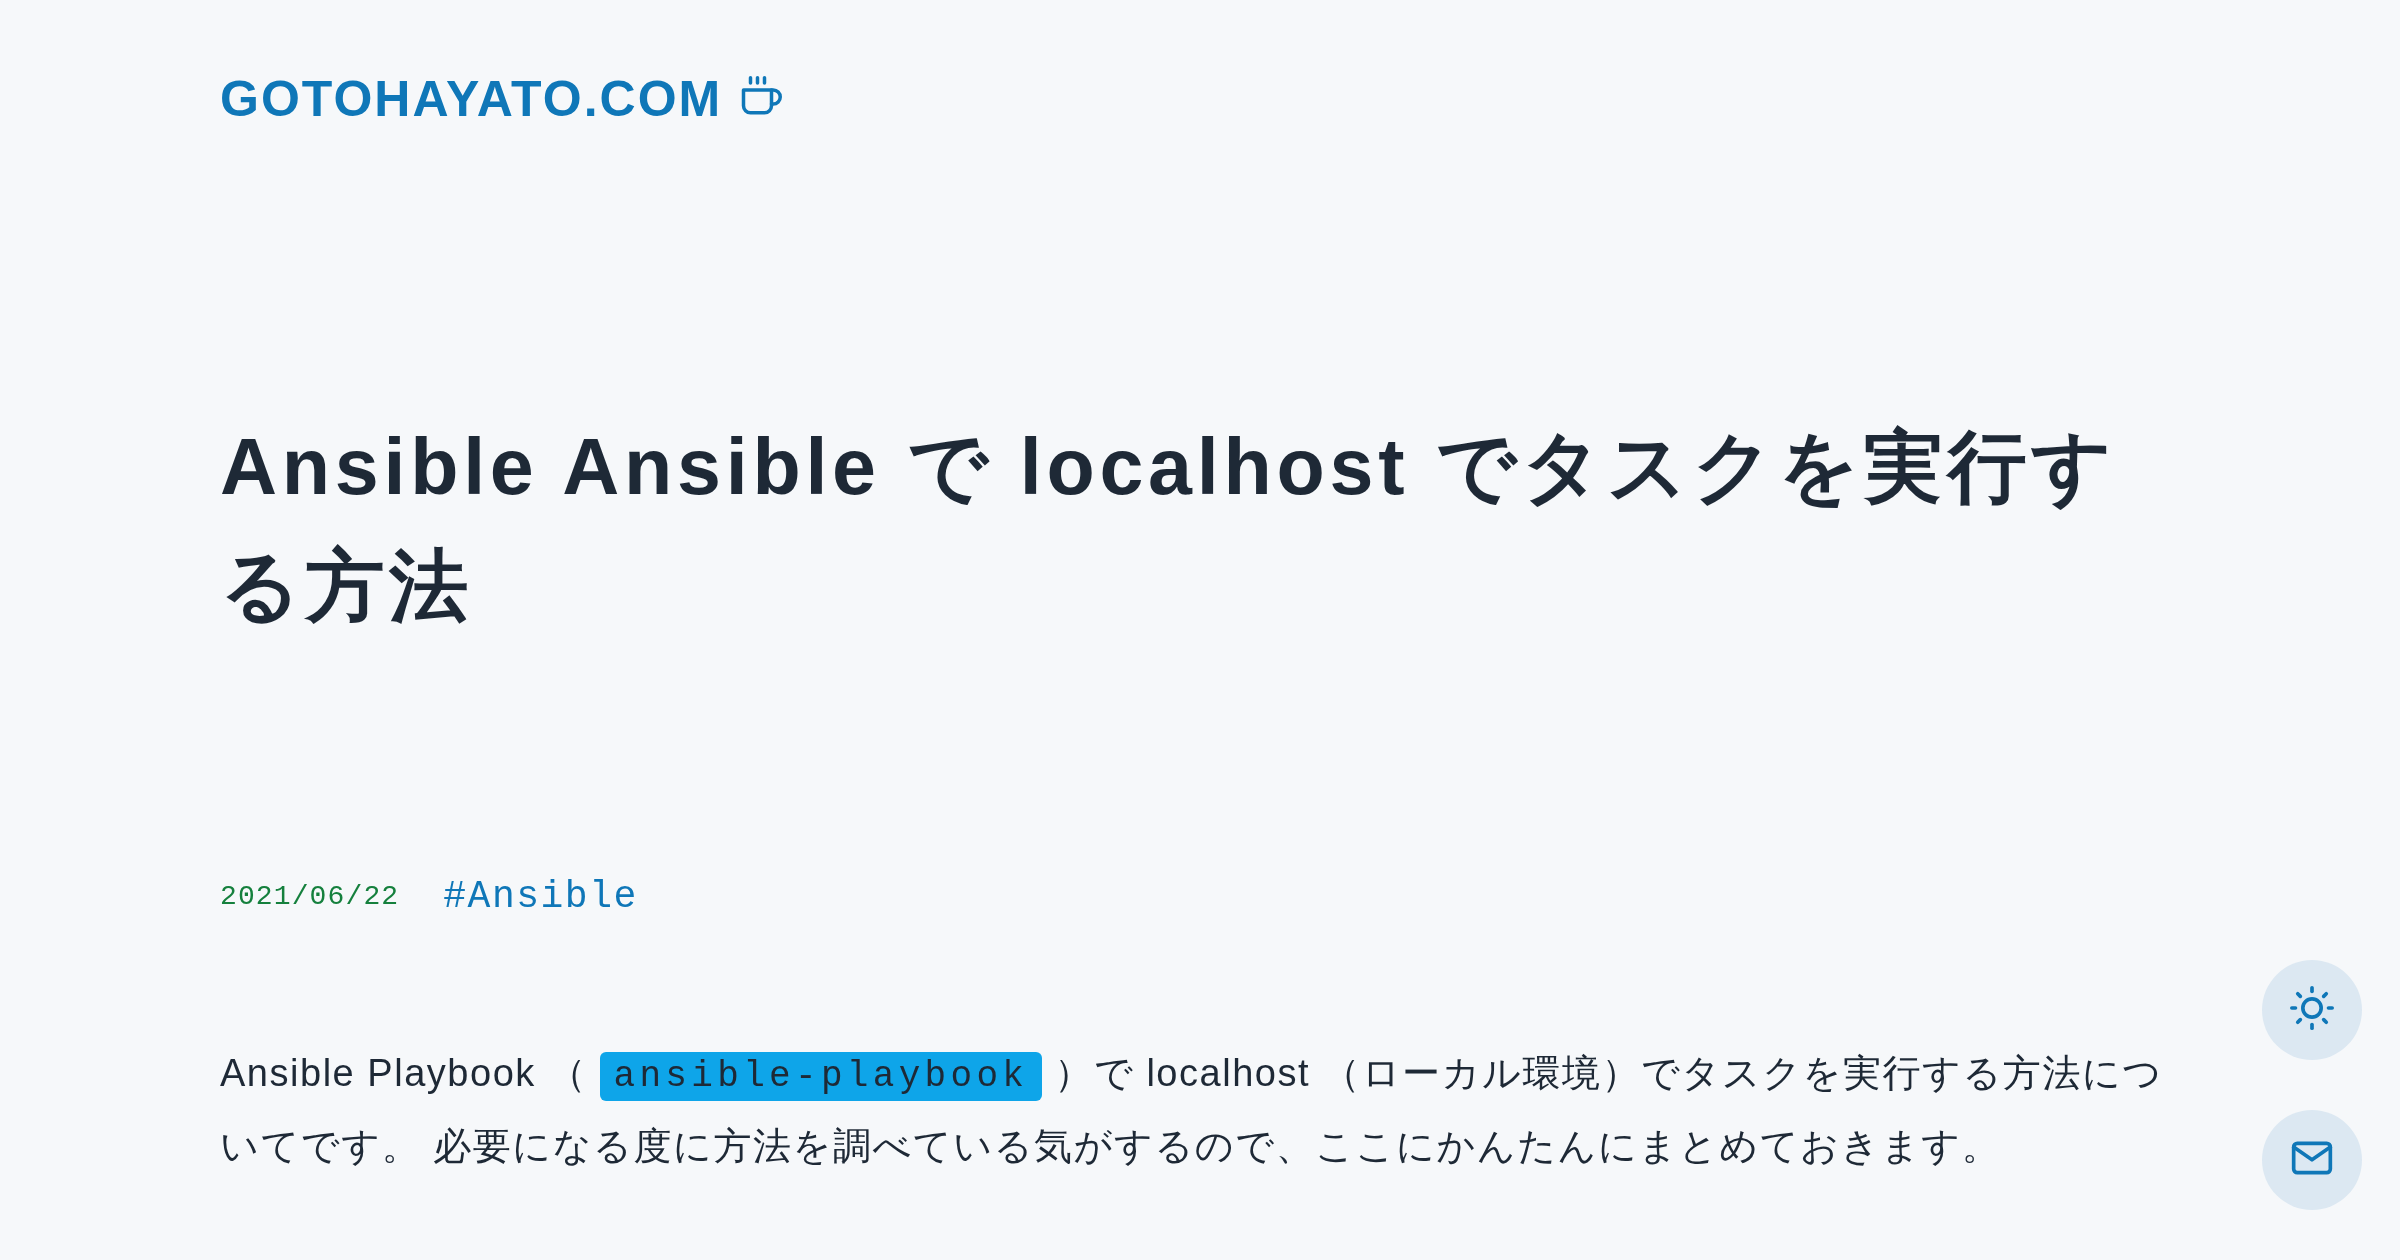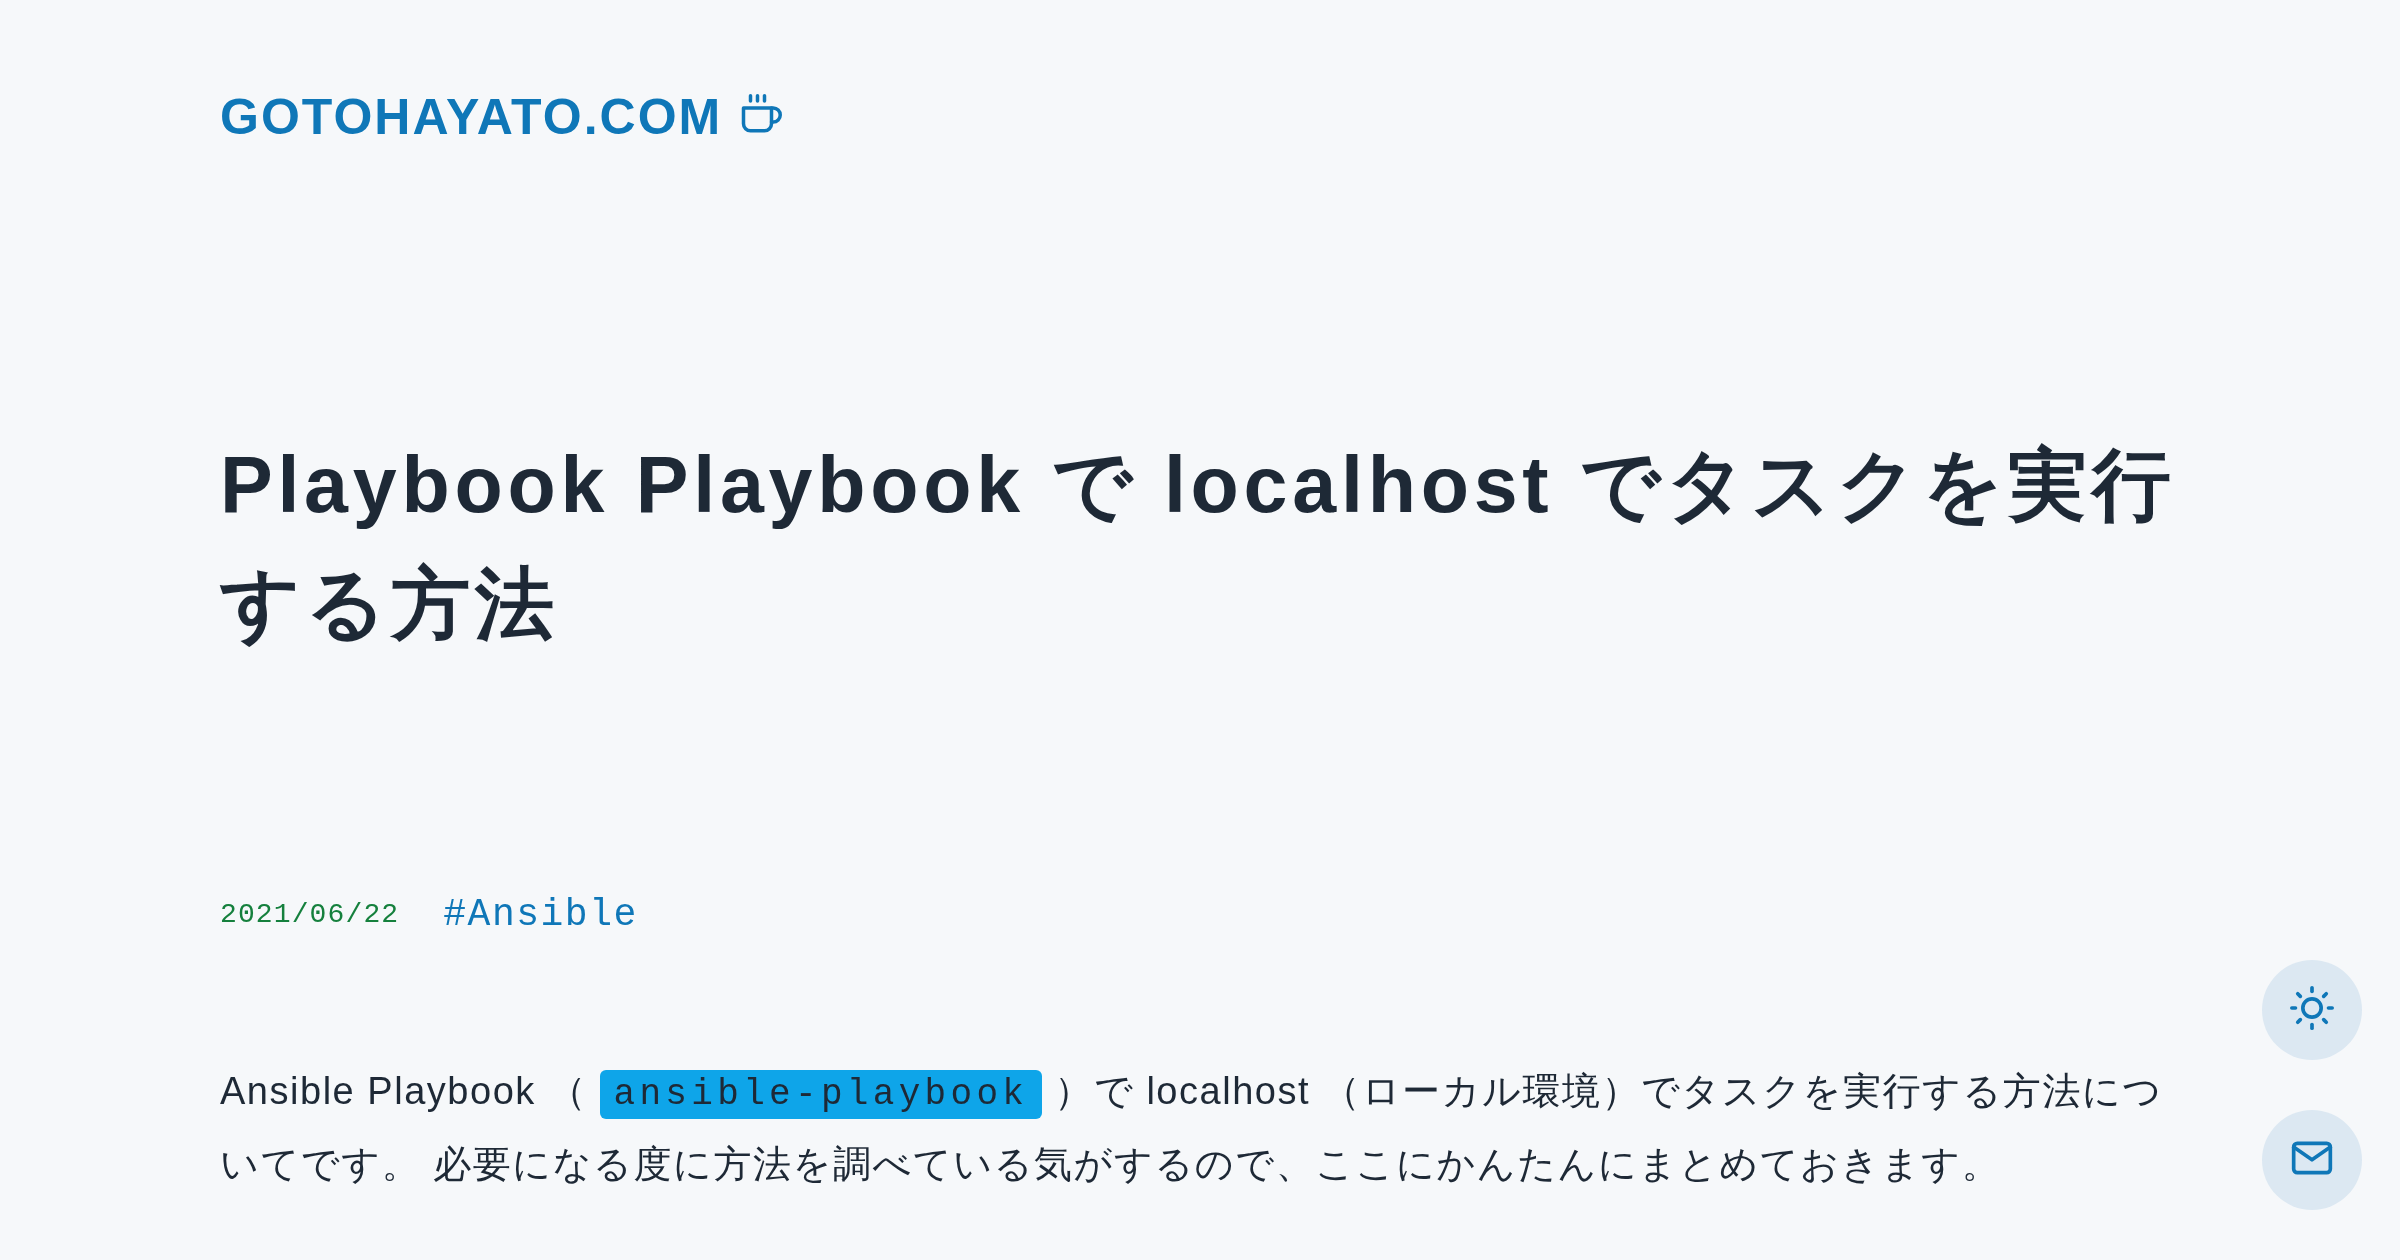--- a/index.html
+++ b/index.html
@@ -14,21 +14,21 @@
   color: #1e2936;
   width: 2400px;
   height: 1260px;
   overflow: hidden;
   position: relative;
 }
 
 .container {
   max-width: 2080px;
   margin: 0 auto;
-  padding: 88px 60px 0 60px;
+  padding: 70px 60px 0 60px;
 }
 
 .site-title {
   display: flex;
   align-items: center;
   gap: 18px;
 }
 
 .site-title-text {
   font-size: 50px;
@@ -123,21 +123,21 @@
       <svg width="42" height="42" viewBox="0 0 24 24" fill="none" stroke="currentColor" stroke-width="2" stroke-linecap="round" stroke-linejoin="round">
         <path d="M18 8h1a4 4 0 0 1 0 8h-1"></path>
         <path d="M2 8h16v9a4 4 0 0 1-4 4H6a4 4 0 0 1-4-4V8z"></path>
         <line x1="6" y1="1" x2="6" y2="4"></line>
         <line x1="10" y1="1" x2="10" y2="4"></line>
         <line x1="14" y1="1" x2="14" y2="4"></line>
       </svg>
     </span>
   </div>
 
-  <h1 class="article-title">Playbook Playbook で localhost でタスクを実行する方法</h1>
+  <h1 class="article-title">Ansible Ansible で localhost でタスクを実行する方法</h1>
 
   <div class="meta-row">
     <span class="article-date">2021/06/22</span>
     <span class="article-tag">#Ansible</span>
   </div>
 
   <p class="article-body">
     <span>Ansible Playbook （ </span><code class="inline-code">ansible-playbook</code><span> ）で localhost （ローカル環境）でタスクを実行する方法についてです。 必要になる度に方法を調べている気がするので、ここにかんたんにまとめておきます。</span>
   </p>
 </div>

